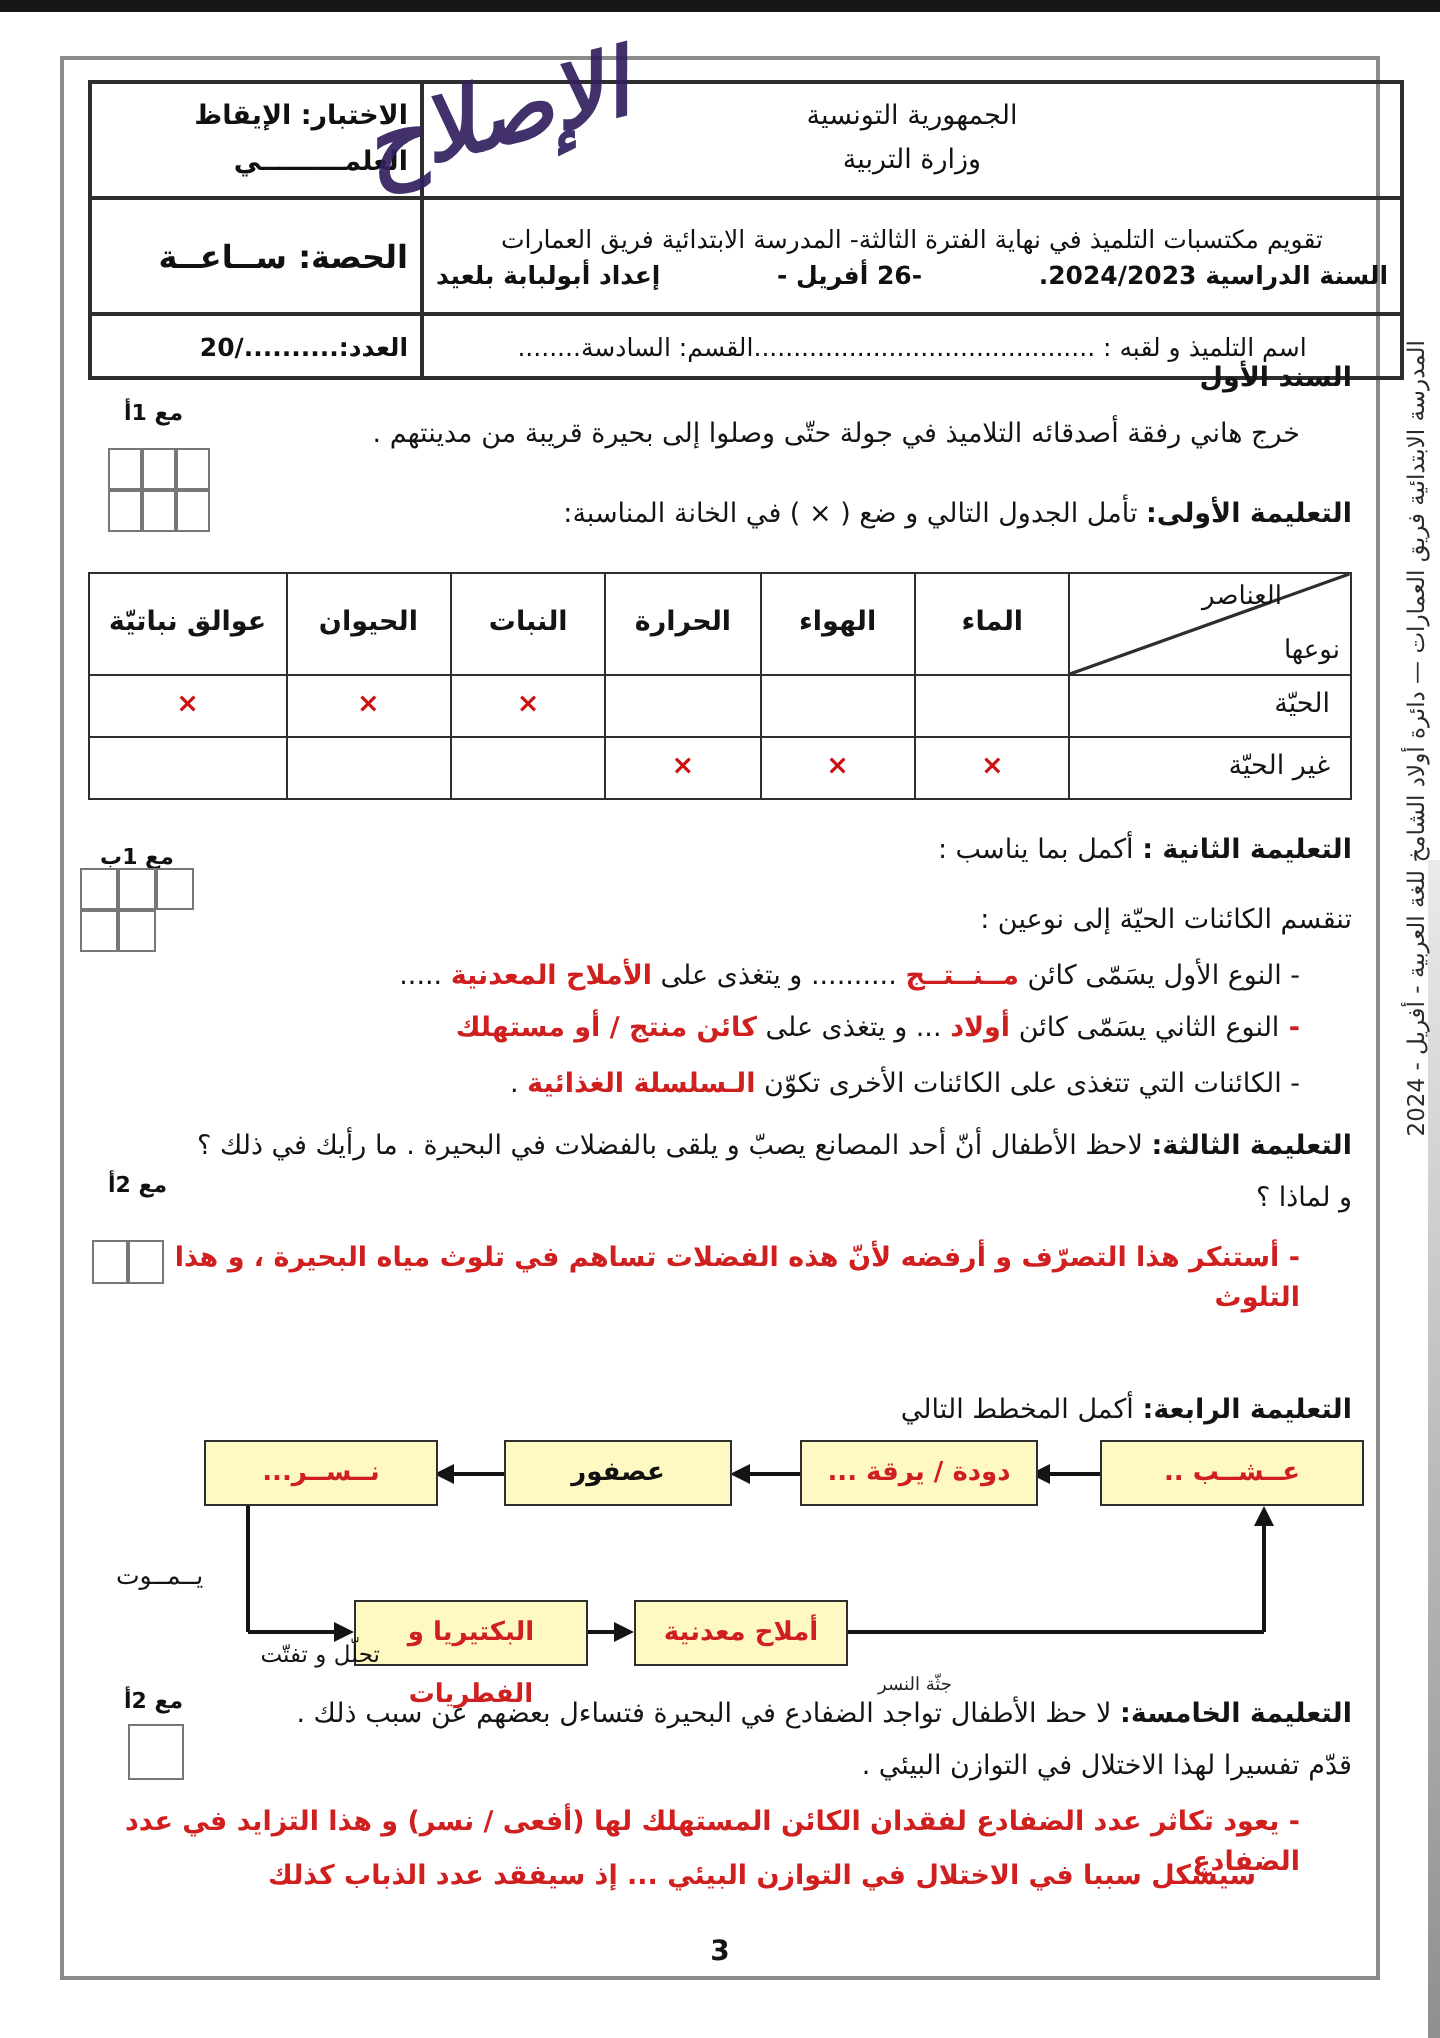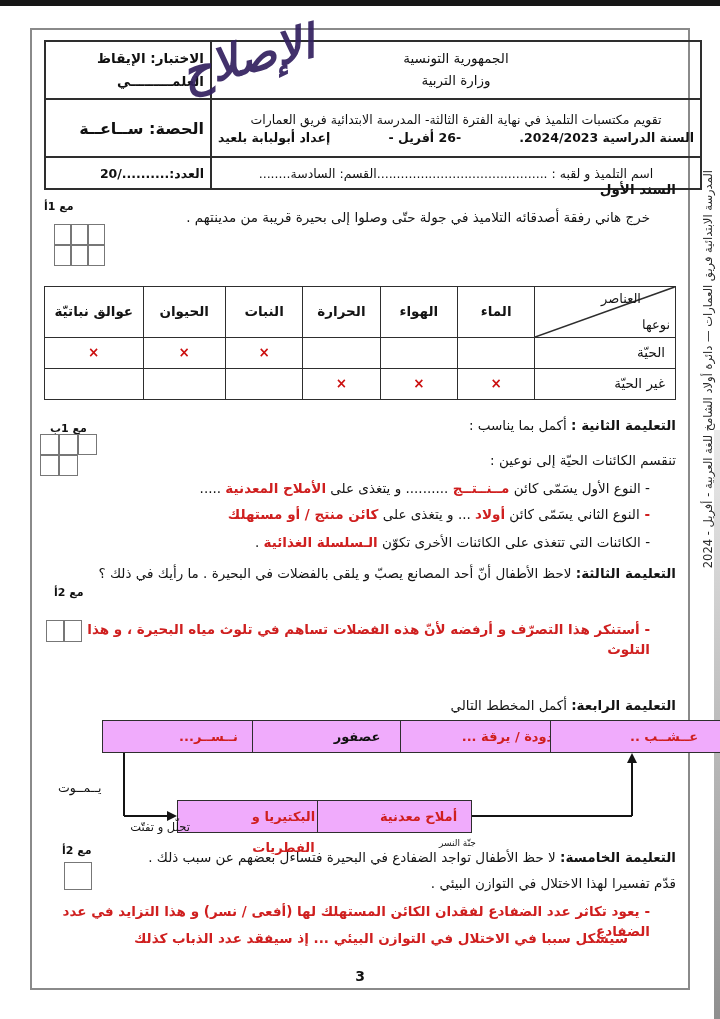--- a/index.html
+++ b/index.html
@@ -52,21 +52,21 @@
   .c-bot{position:absolute;bottom:2px;right:5px;font-size:13px;font-family:Liberation Serif, serif;}
   td.rowlab{text-align:right !important;padding-right:10px !important;font-weight:normal;}
   .mark{color:#cc1111;font-weight:bold;font-size:14px;}
   
   .sc-label{position:absolute;direction:rtl;font-size:11px;font-weight:bold;color:#111;}
   .grid{position:absolute;display:grid;}
   .grid div{border:1px solid #777;background:#fff;}
   
   #flow{position:absolute;top:690px;left:0;width:656px;height:128px;}
   .fbox{position:absolute;top:0;height:31px;line-height:31px;border:1.5px solid #2e2e2e;
-    text-align:center;font-size:13px;font-weight:bold;background:#f0abfc;direction:rtl;padding-left:48px;}
+    text-align:center;font-size:13px;font-weight:bold;background:#fef9c3;direction:rtl;}
   .fbox.row2{top:80px;}
   .flowsvg{position:absolute;inset:0;}
   .flbl{position:absolute;direction:rtl;font-size:12.5px;color:#141414;}
   .annot{position:absolute;top:-11px;left:395px;font-size:9px;color:#222;direction:rtl;}
   .pagenum{text-align:center;font-size:14px;font-weight:bold;direction:ltr;}
 </style>
 </head>
 <body>
 
 <div class="top-strip"></div>
@@ -110,30 +110,33 @@
       </td>
     </tr>
   </tbody>
     </table>
 
   <div class="stamp">الإصلاح</div>
 
   <div class="blk bold" style="top:150px;">السند الأول</div>
   <div class="blk indent" style="top:178px;">خرج هاني رفقة أصدقائه التلاميذ في جولة حتّى وصلوا إلى بحيرة قريبة من مدينتهم .</div>
 
-  <div class="sc-label" style="left:12px;top:170px;">مع 1أ</div>
+  <div class="sc-label" style="left:30px;top:170px;">مع 1أ</div>
   <div class="grid" style="left:22px;top:194px;grid-template-columns:17px 17px 17px;grid-auto-rows:21px;">
     <div></div>
       <div></div>
       <div></div>
       <div></div>
       <div></div>
       <div></div>
   </div>
 
+  <div class="blk" style="top:218px;">
+    <span class="bold">التعليمة الأولى:</span><span> تأمل الجدول التالي و ضع ( × ) في الخانة المناسبة:</span>
+  </div>
 
   <div class="blk" style="top:256px;">
     <table class="t1">
       <colgroup>
         <col style="width:140px">
           <col style="width:77px">
           <col style="width:77px">
         <col style="width:77px">
           <col style="width:77px">
           <col style="width:82px">
@@ -200,20 +203,21 @@
   <div class="blk indent" style="top:475px;">
     <span class="redb">- </span><span>النوع الثاني يسَمّى كائن </span><span class="redb">أولاد</span><span> ... و يتغذى على </span><span class="redb">كائن منتج / أو مستهلك</span>
   </div>
   <div class="blk indent" style="top:503px;">
     <span>- الكائنات التي تتغذى على الكائنات الأخرى تكوّن </span><span class="redb">الـسلسلة الغذائية</span><span> .</span>
   </div>
 
   <div class="blk" style="top:534px;">
     <span class="bold">التعليمة الثالثة:</span><span> لاحظ الأطفال أنّ أحد المصانع يصبّ و يلقى بالفضلات في البحيرة .  ما رأيك في ذلك ؟</span>
   </div>
+  <div class="blk" style="top:560px;">و لماذا ؟</div>
 
   <div class="sc-label" style="left:22px;top:556px;">مع 2أ</div>
   <div class="grid" style="left:14px;top:590px;grid-template-columns:18px 18px;grid-auto-rows:22px;">
     <div></div>
       <div></div>
   </div>
 
   <div class="blk redb indent" style="top:590px;">- أستنكر هذا التصرّف و أرفضه لأنّ هذه الفضلات تساهم في تلوث مياه البحيرة ، و هذا التلوث</div>
 
   <div class="blk" style="top:666px;">

